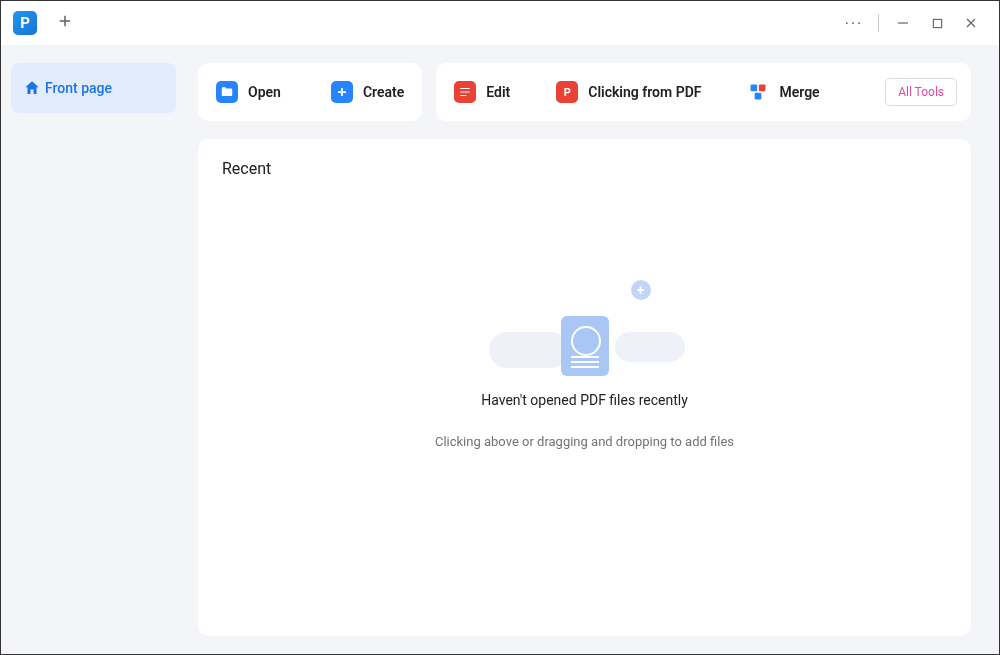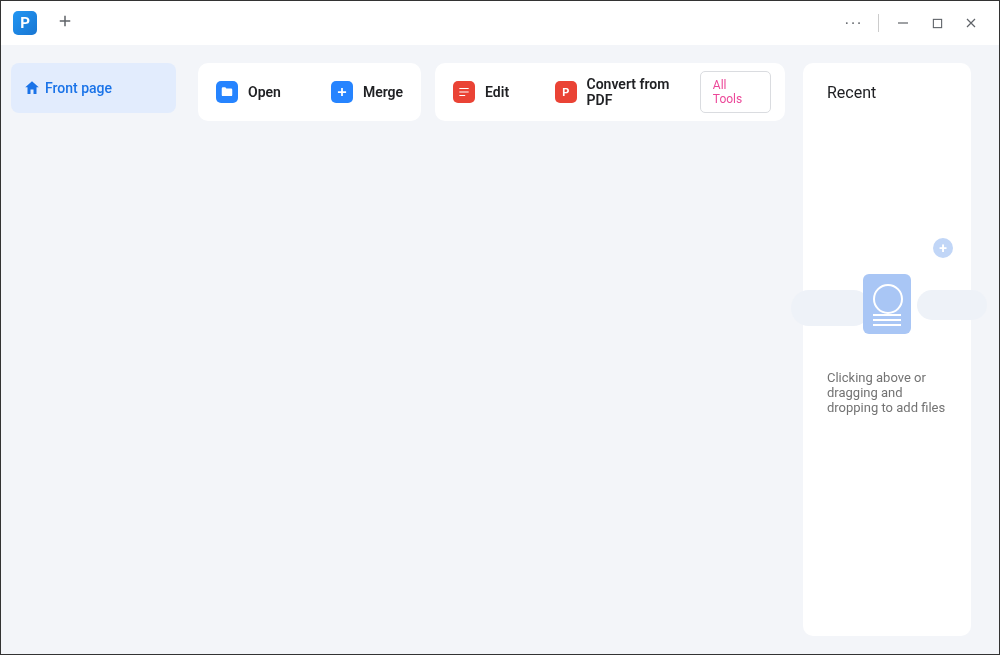--- a/index.html
+++ b/index.html
@@ -10,25 +10,25 @@
     .new-tab-btn { width: 28px; height: 28px; display:flex; align-items:center; justify-content:center; color:#5f6368; font-size:20px; cursor:pointer; border-radius:4px;}
     .titlebar-right { display:flex; align-items:center; gap:2px; }
     .win-btn { width: 32px; height: 32px; display:flex; align-items:center; justify-content:center; color:#5f6368; cursor:pointer; border-radius:4px;}
     .more-dots { letter-spacing: 2px; font-size:16px;}
     .sep-line { width:1px; height:18px; background:#ccc; margin: 0 6px;}
     .body-wrap { display:flex; height: calc(100% - 44px); background:#f3f5f9; }
     .sidebar { width: 185px; padding: 18px 10px; background:#f3f5f9; }
     .side-item { height: 50px; display:flex; align-items:center; gap:4px; padding: 8px 12px; border-radius: 8px; cursor:pointer; font-size:14px; color:#3c4043; font-weight:500;}
     .side-item.active { background:#e2ecfd; color:#1a73e8; }
     .side-icon { width:18px; height:18px; display:flex; align-items:center; justify-content:center;}
-    .main { flex:1; padding: 18px 28px 18px 12px; display:flex; gap:18px; overflow:hidden;}
+    .main { flex:1; padding: 18px 28px 18px 12px; display:flex; flex-direction:column; gap:18px; overflow:hidden;}
     .toolbar-row { display:flex; gap:14px; }
     .toolbar-card { background:#fff; border-radius:10px; height:58px; display:flex; align-items:center; padding: 0 14px; }
     .toolbar-card.primary { gap: 42px; }
-    .toolbar-card.secondary { flex:1; }
+    .toolbar-card.secondary { flex:1; justify-content:space-between; }
     .sec-left { display:flex; align-items:center; gap: 38px;}
     .tb-btn { display:flex; align-items:center; gap:10px; cursor:pointer; font-size:14px; font-weight:600; color:#202124; padding:6px 4px; border-radius:6px;}
     .tb-icon { width:22px; height:22px; border-radius:5px; display:flex; align-items:center; justify-content:center;}
     .all-tools-btn { border:1px solid #dadce0; border-radius:5px; padding:6px 12px; font-size:12px; color:#ec4899; cursor:pointer;}
     .recent-card { background:#fff; border-radius:10px; flex:1; padding: 20px 24px; display:flex; flex-direction:column;}
     .recent-title { font-size:16px; font-weight:400; color:#202124;}
     .empty-wrap { flex:1; display:flex; flex-direction: column; align-items:center; justify-content:center; padding-bottom:60px;}
     .empty-illus { position:relative; width:120px; height:90px; margin-bottom:16px; display:flex; align-items:flex-end; justify-content:center;}
     .cloud { position:absolute; background:#eef2f8; border-radius:50px;}
     .cloud.c1 { width:80px; height:36px; bottom:8px; left:-36px;}
@@ -107,55 +107,66 @@
               </svg>
           </span>
           <span>Open</span>
         </div>
         <div class="tb-btn">
           <span class="tb-icon" style="background:#2684ff;">
             <svg width="14" height="14" viewBox="0 0 24 24" fill="none" stroke="#fff" stroke-width="3">
                 <path d="M12 5v14M5 12h14"></path>
               </svg>
           </span>
-          <span>Merge</span>
+          <span>Create</span>
         </div>
       </div>
       <div class="toolbar-card secondary">
         <div class="sec-left">
           <div class="tb-btn">
             <span class="tb-icon" style="background:#ea4335;">
               <svg width="14" height="14" viewBox="0 0 24 24" fill="#fff">
                   <path d="M4 6h16M4 12h16M4 18h10"></path>
                   <path d="M4 6h16M4 12h16M4 18h10" stroke="#fff" stroke-width="2"></path>
                 </svg>
             </span>
             <span>Edit</span>
           </div>
           <div class="tb-btn">
             <span class="tb-icon" style="background:#ea4335;">
               <span style="color:#fff;font-size:11px;font-weight:bold;">P</span>
             </span>
-            <span>Convert from PDF</span>
+            <span>Clicking from PDF</span>
+          </div>
+          <div class="tb-btn">
+            <span class="tb-icon">
+              <svg width="20" height="20" viewBox="0 0 24 24">
+                  <rect x="3" y="3" width="8" height="8" rx="1.5" fill="#2684ff"></rect>
+                  <rect x="13" y="3" width="8" height="8" rx="1.5" fill="#ea4335"></rect>
+                  <rect x="8" y="13" width="8" height="8" rx="1.5" fill="#2684ff"></rect>
+                </svg>
+            </span>
+            <span>Merge</span>
           </div>
         </div>
         <div class="all-tools-btn">
           <span>All Tools</span>
         </div>
       </div>
     </div>
 
     <div class="recent-card">
       <div class="recent-title">Recent</div>
       <div class="empty-wrap">
         <div class="empty-illus">
           <div class="cloud c1"></div>
           <div class="cloud c2"></div>
           <div class="doc-ico">
             <div class="lines"></div>
           </div>
           <div class="doc-plus">+</div>
         </div>
+        <div class="empty-title">Haven't opened PDF files recently</div>
         <div class="empty-sub">Clicking above or dragging and dropping to add files</div>
       </div>
     </div>
   </div>
 </div>
 
 </body></html>

